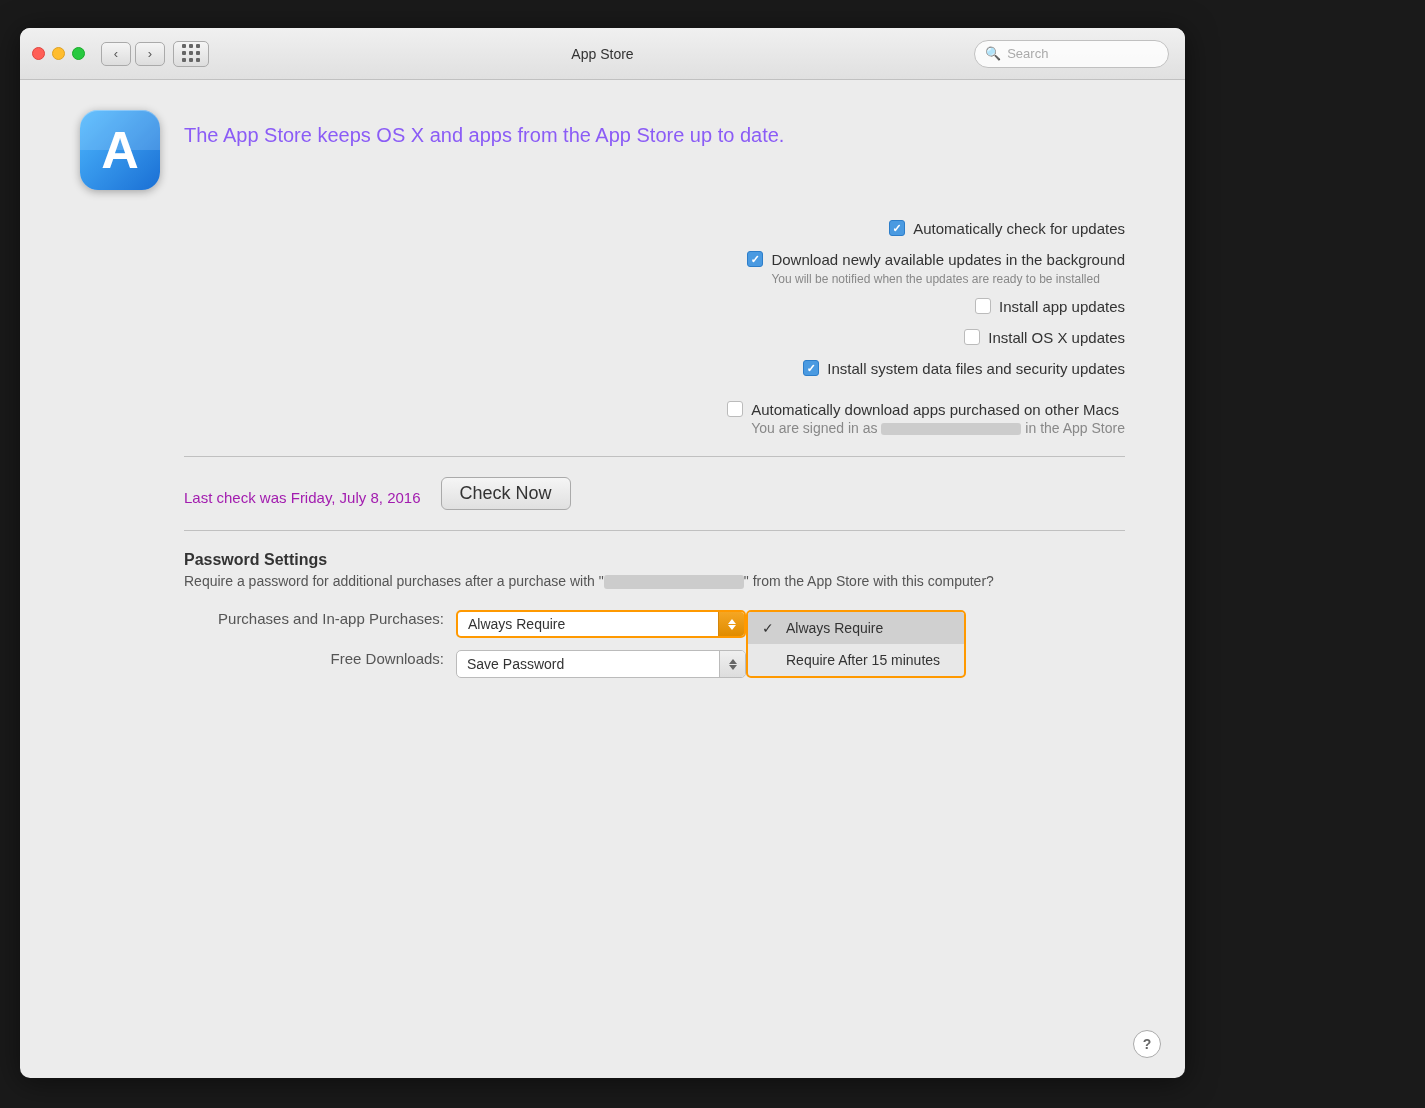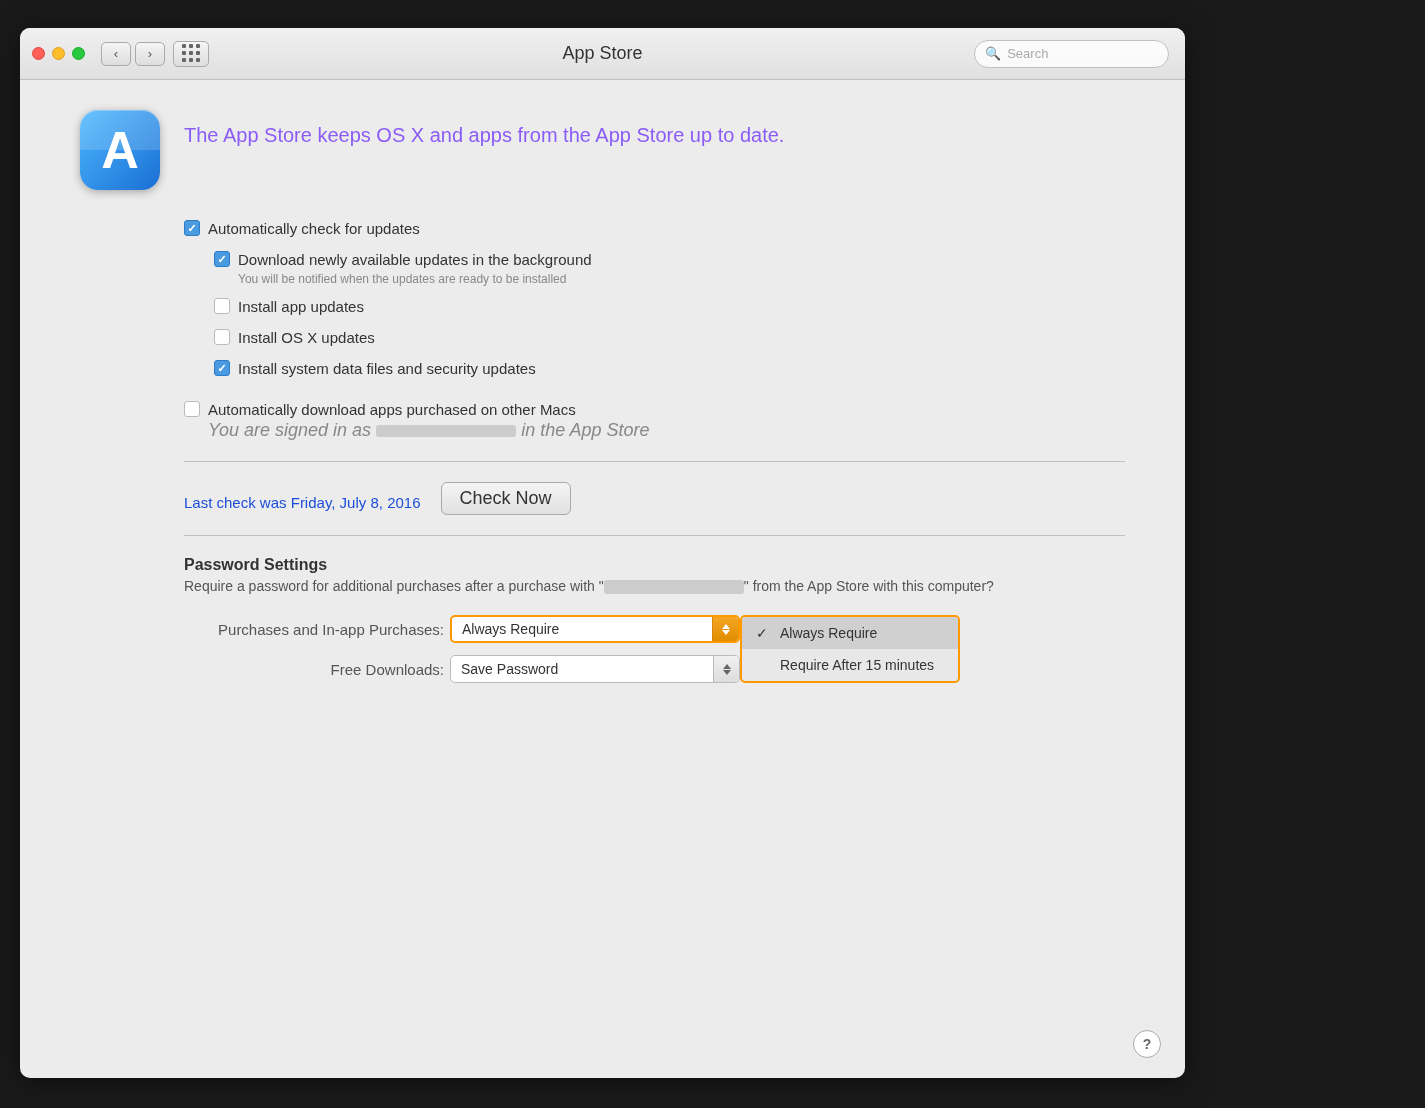--- a/index.html
+++ b/index.html
@@ -96,21 +96,21 @@
       width: 4px;
       height: 4px;
       background: #666;
       border-radius: 1px;
     }
 
     .titlebar-title {
       position: absolute;
       left: 50%;
       transform: translateX(-50%);
-      font-size: 18px;
+      font-size: 14px;
       font-weight: 500;
       color: #333;
     }
 
     .search-box {
       position: absolute;
       right: 16px;
       height: 28px;
       width: 195px;
       background: rgba(255,255,255,0.8);
@@ -196,20 +196,21 @@
 
     .checkbox-group {
       margin-bottom: 20px;
     }
 
     .checkbox-item {
       display: flex;
       align-items: flex-start;
       margin-bottom: 10px;
       gap: 8px;
+      justify-content: flex-end;
     }
 
     .checkbox-item.indented {
       margin-left: 30px;
     }
 
     .checkbox {
       width: 16px;
       height: 16px;
       border-radius: 3px;
@@ -265,21 +266,21 @@
     
     .last-check-row {
       display: flex;
       align-items: center;
       gap: 20px;
       margin-bottom: 8px;
     }
 
     .last-check-text {
       font-size: 15px;
-      color: #1d4ed8;
+      color: #a21caf;
       margin-top: 8px;
     }
 
     .check-now-btn {
       padding: 5px 18px;
       background: linear-gradient(to bottom, #f5f5f5, #e0e0e0);
       border: 1px solid #aaa;
       border-radius: 6px;
       font-size: 18px;
       color: #333;
@@ -309,23 +310,22 @@
       display: inline-block;
       background: #ccc;
       border-radius: 3px;
       width: 140px;
       height: 14px;
       vertical-align: middle;
     }
 
     .form-row {
       display: flex;
-      align-items: center;
       margin-bottom: 12px;
-      gap: 6px;
+      gap: 12px;
     }
 
     .form-label {
       font-size: 15px;
       color: #555;
       text-align: right;
       min-width: 260px;
     }
 
     .select-container {
@@ -472,23 +472,22 @@
       display: flex;
       align-items: center;
       justify-content: center;
       font-size: 14px;
       color: #666;
       cursor: pointer;
       font-weight: bold;
     }
 
     .signed-in-text {
-      font-size: 18px;
+      font-size: 14px;
       color: #888;
-      font-style: italic;
     }
 
     .signed-in-redacted {
       display: inline-block;
       background: #ccc;
       border-radius: 3px;
       width: 140px;
       height: 12px;
       vertical-align: middle;
     }

